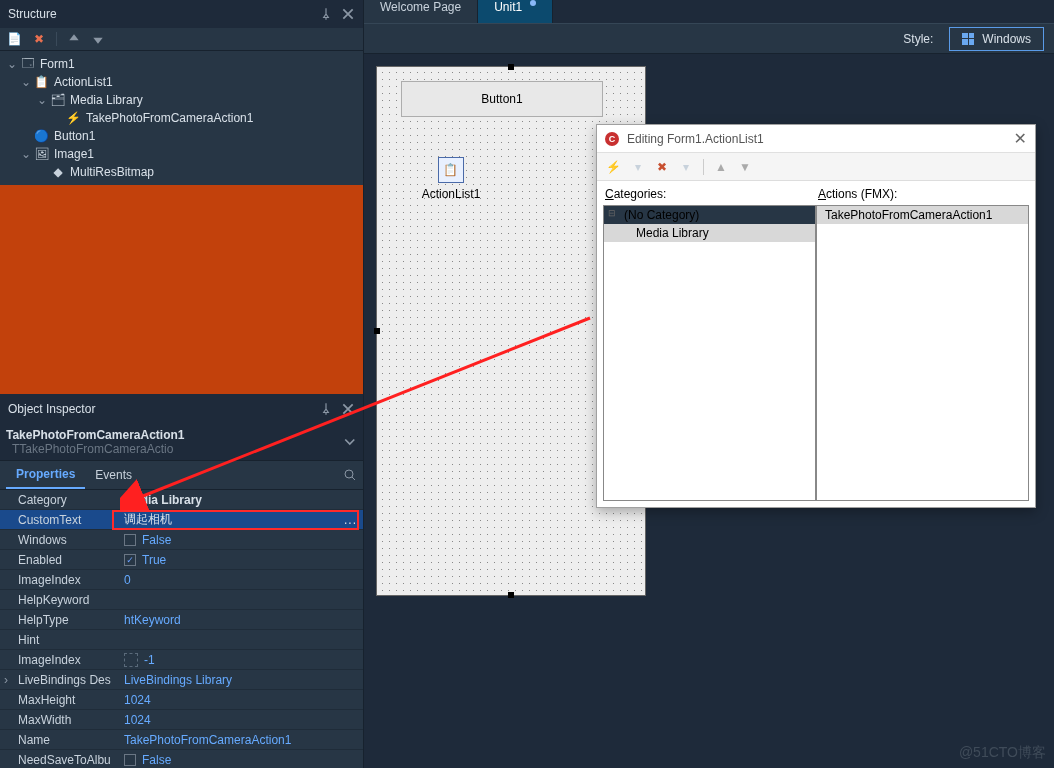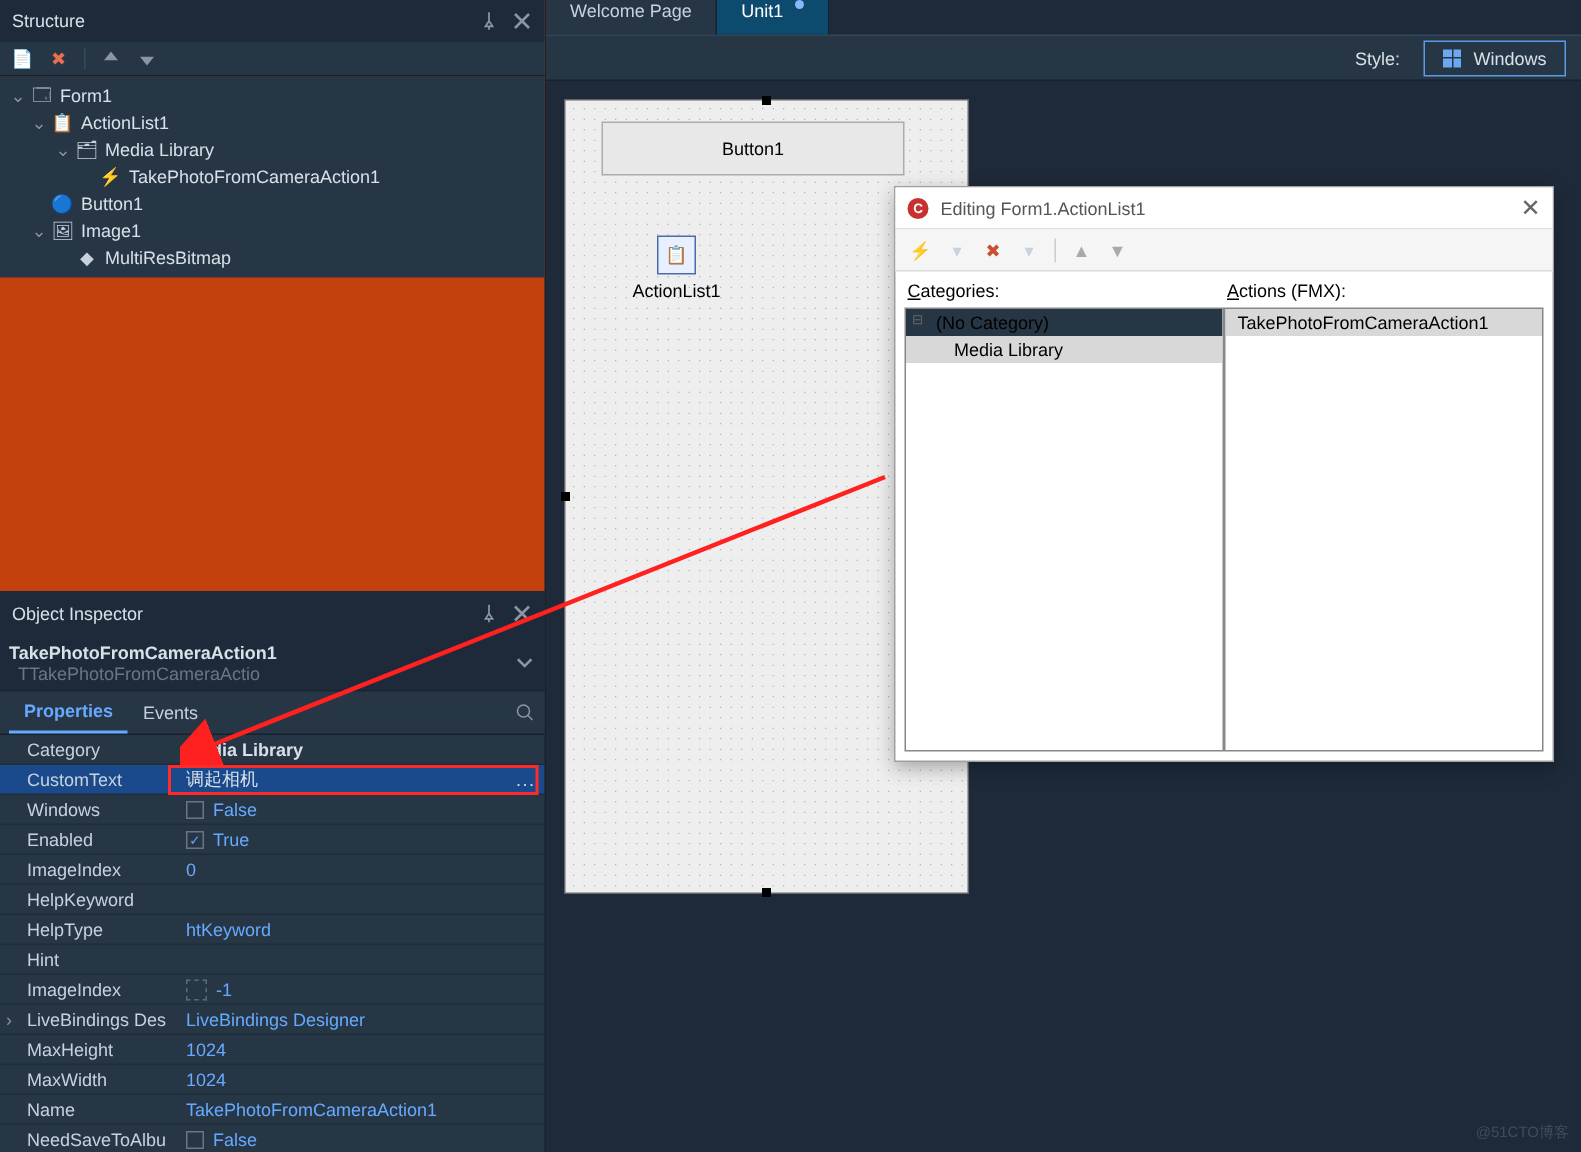--- a/index.html
+++ b/index.html
@@ -69,21 +69,21 @@
 .ew-body { flex: 1; display: flex; padding: 6px; gap: 0; }
 .ew-col { flex: 1; display: flex; flex-direction: column; }
 .ew-col-title { color: #000; margin-bottom: 4px; padding-left: 2px; }
 .ew-col-title .ul { text-decoration: underline; }
 .ew-list { flex: 1; border: 1px solid #888; background: #fff; overflow: hidden; }
 .ew-list-item { padding: 2px 6px 2px 20px; color: #000; cursor: pointer; position: relative; }
 .ew-list-item.sel { background: #d8d8d8; }
 .ew-list-item.tree::before { content: "⊟"; position: absolute; left: 4px; color: #666; font-size: 9px; }
 
 .red-arrow { position: absolute; pointer-events: none; z-index: 50; }
-.watermark { position: absolute; right: 8px; bottom: 6px; color: #56626e; font-size: 10px; opacity: 0.6; }
+.watermark { position: absolute; right: 8px; bottom: 6px; color: #56626e; font-size: 14px; opacity: 0.6; }
 </style>
 </head>
 <body>
 
 <div class="structure">
   <div class="panel-title">
     <span>Structure</span>
     <div class="right-icons">
       <span class="icon-btn">
           <svg viewBox="0 0 12 12">
@@ -265,21 +265,21 @@
           <div class="prop-val ">
             <span style="width:14px;height:14px;border:1px dashed #5a6a7a"></span>
             <span>-1</span>
           </div>
         </div>
       </div>
       <div>
         <div class="prop-row">
           <div class="prop-name has-expand">LiveBindings Des</div>
           <div class="prop-val ">
-            <span>LiveBindings Designer</span>
+            <span>LiveBindings Library</span>
           </div>
         </div>
       </div>
       <div>
         <div class="prop-row">
           <div class="prop-name">MaxHeight</div>
           <div class="prop-val ">
             <span>1024</span>
           </div>
         </div>

